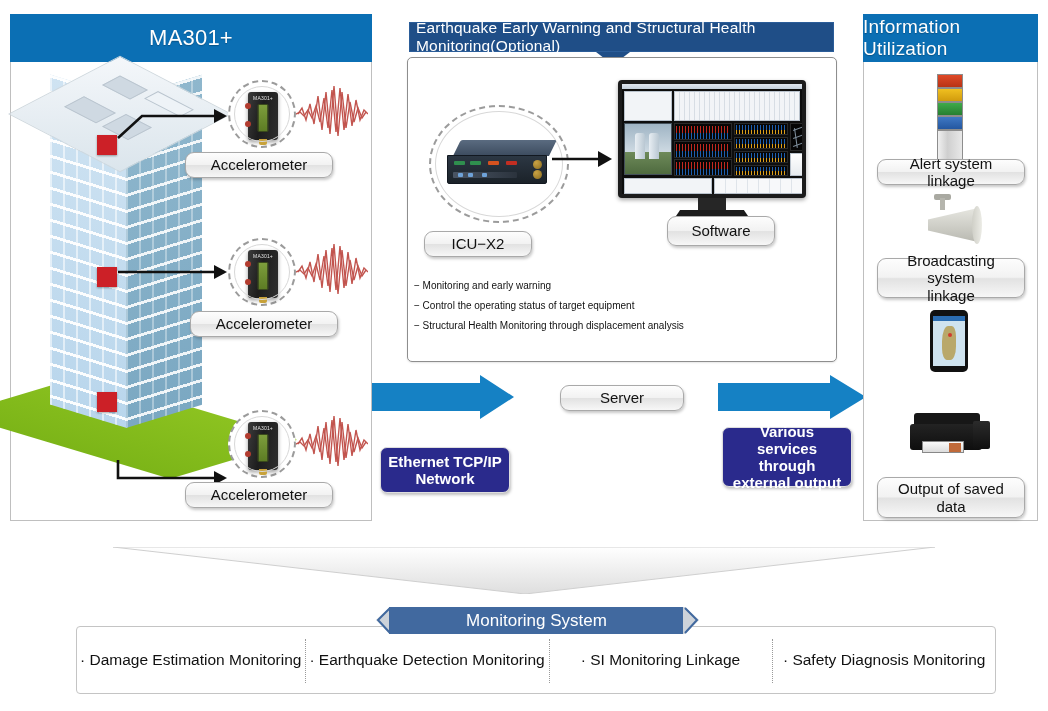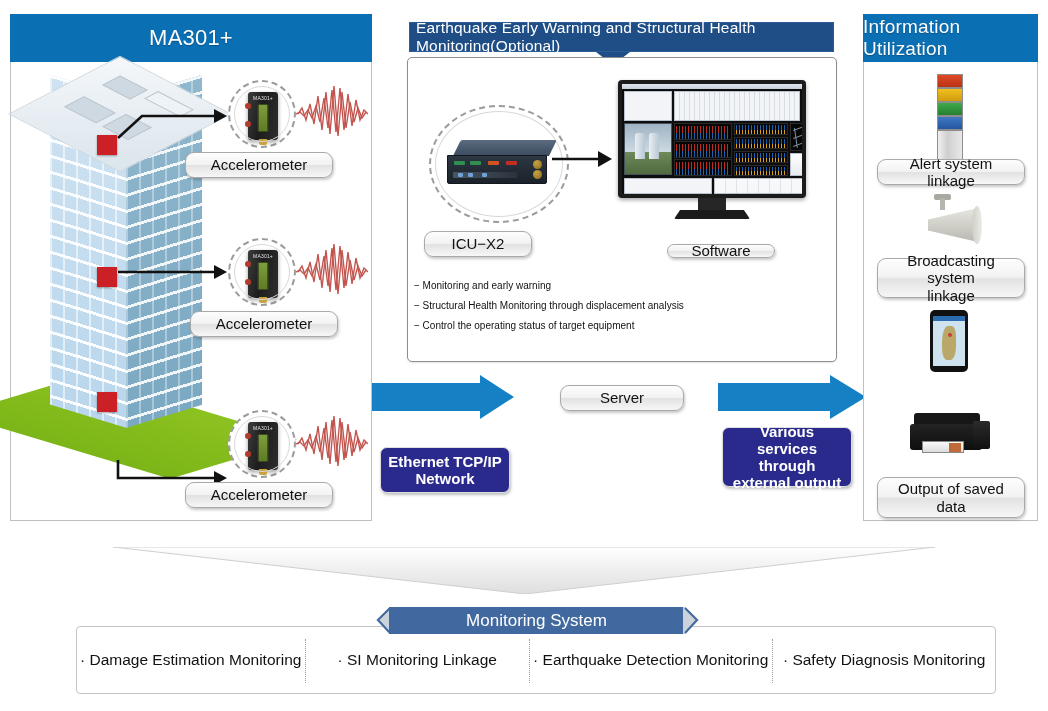--- a/index.html
+++ b/index.html
@@ -456,26 +456,26 @@
           background:linear-gradient(180deg,#ffffff,#e7ebef);"></div>
 
         <div class="sw-panel" style="left:2px;top:94px;width:88px;height:16px;"></div>
         <div class="sw-panel" style="left:92px;top:94px;width:92px;height:16px;
           background:repeating-linear-gradient(90deg,#f7f8fa 0 10px,#dfe4ea 10px 11px),#f2f4f7;"></div>
       </div>
     </div>
     <div class="mon-neck"></div>
     <div class="mon-foot"></div>
   </div>
-  <div class="pill" style="left:667px;top:244px;width:108px;height:14px;">Software</div>
+  <div class="pill" style="left:667px;top:216px;width:108px;height:30px;">Software</div>
 
   <div class="bullets">
     <div>− Monitoring and early warning</div>
+    <div>− Control the operating status of target equipment</div>
     <div>− Structural Health Monitoring through displacement analysis</div>
-    <div>− Control the operating status of target equipment</div>
   </div>
 
   <svg class="flow" style="left:372px;top:375px;width:142px;height:50px;">
     <path d="M0,8 L108,8 L108,0 L142,22 L108,44 L108,36 L0,36 Z" fill="#1581c4"></path>
   </svg>
   <div class="navy-box" style="left:380px;top:447px;width:130px;height:46px;">
     <span>
       <span>Ethernet TCP/IP</span><br>
       <span>Network</span>
     </span>
@@ -553,18 +553,18 @@
     <path d="M24,1 L12,13 L24,26" fill="none" stroke="#41699f" stroke-width="2"></path>
   </svg>
   <div class="ribbon">Monitoring System</div>
   <svg class="chev" style="left:683px;">
     <path d="M2,0 L16,13 L2,27 L0,27 L0,0 Z" fill="#cdd3da"></path>
     <path d="M2,1 L14,13 L2,26" fill="none" stroke="#41699f" stroke-width="2"></path>
   </svg>
 
   <div class="bot-items">
     <div class="bot-item">· Damage Estimation Monitoring</div>
+    <div class="bot-item">· Earthquake Detection Monitoring</div>
     <div class="bot-item">· SI Monitoring Linkage</div>
-    <div class="bot-item">· Earthquake Detection Monitoring</div>
     <div class="bot-item">· Safety Diagnosis Monitoring</div>
   </div>
 
 </div>
 
 </body></html>

